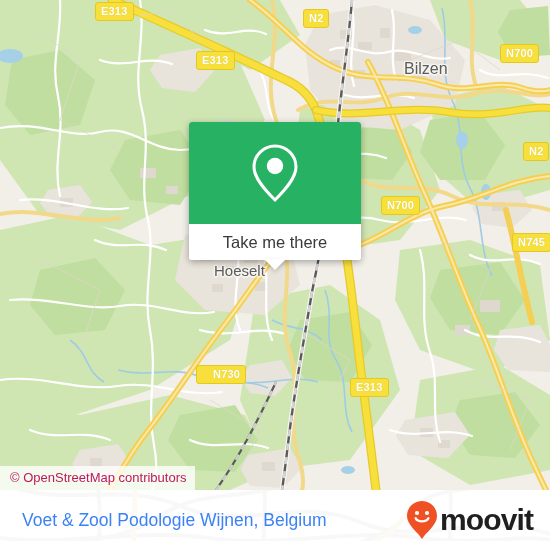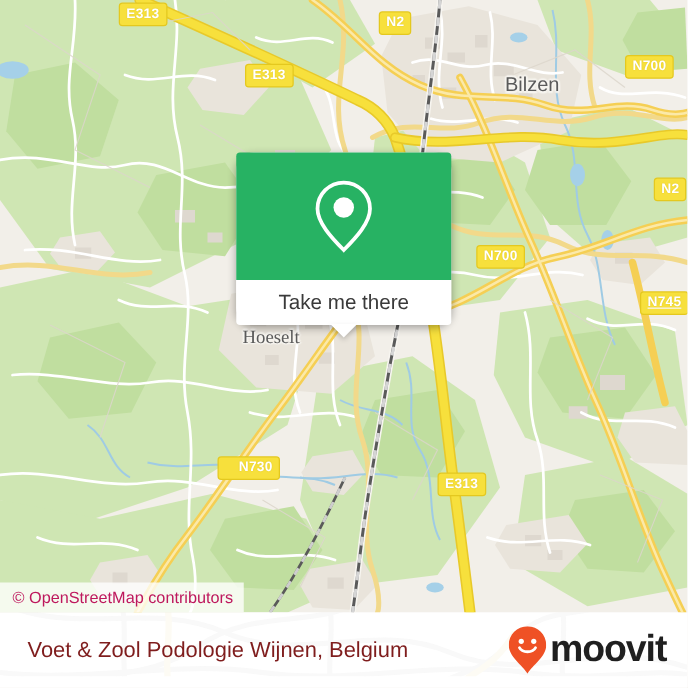--- a/index.html
+++ b/index.html
@@ -69,21 +69,21 @@
       1px -1px 1px #f7f5f0, -1px 1px 1px #f7f5f0;
   }
   .place-label.big { font-size: 16px; }
 
   
   #popup-card {
     position: absolute;
     left: 189px;
     top: 122px;
     width: 172px;
-    border-radius: 14px;
+    border-radius: 3px;
     box-shadow: 0 2px 7px rgba(0,0,0,.33);
     overflow: visible;
     background: #ffffff;
   }
   #popup-header {
     height: 102px;
     background: #27b263;
     border-radius: 3px 3px 0 0;
     display: flex;
     align-items: center;
@@ -144,21 +144,21 @@
     left: 0; top: -14px;
     width: 550px;
     height: 88px;
     opacity: 0.055;
   }
   #footer-title {
     position: absolute;
     left: 22px;
     top: 50%;
     transform: translateY(-50%);
-    color: #7f1d1d;
+    color: #3b82f6;
     font-family: "Liberation Sans", sans-serif;
     font-size: 17.5px;
     white-space: nowrap;
   }
   #brand {
     position: absolute;
     right: 17px;
     top: 50%;
     transform: translateY(-50%);
     display: flex;
@@ -368,26 +368,26 @@
         <path d="M300,330 L350,360 L330,400"></path>
       </g>
     </svg>
 
     <div class="shield" style="left:95px; top:2px;">E313</div>
     <div class="shield" style="left:196px; top:51px;">E313</div>
     <div class="shield" style="left:303px; top:9px;">N2</div>
     <div class="shield" style="left:500px; top:44px;">N700</div>
     <div class="shield" style="left:523px; top:142px;">N2</div>
     <div class="shield" style="left:381px; top:196px;">N700</div>
-    <div class="shield" style="left:512px; top:233px;text-decoration:underline;">N745</div>
-    <div class="shield" style="left:174px; top:365px;padding-left:16px;">N730</div>
+    <div class="shield" style="left:512px; top:233px;">N745</div>
+    <div class="shield" style="left:196px; top:365px;padding-left:16px;">N730</div>
     <div class="shield" style="left:350px; top:378px;">E313</div>
 
     <div class="place-label big" style="left:404px; top:60px;">Bilzen</div>
-    <div class="place-label" style="left:194px; top:262px;font-family:Liberation Serif, serif;">Hoeselt</div>
+    <div class="place-label" style="left:214px; top:262px;">Hoeselt</div>
 
     <div id="popup-card">
       <div id="popup-header">
         <svg width="52" height="62" viewBox="0 0 52 62">
           <path d="M26 4 C14.4 4 5 13.4 5 25 C5 36 16 48 26 58 C36 48 47 36 47 25 C47 13.4 37.6 4 26 4 Z" fill="none" stroke="#ffffff" stroke-width="3"></path>
           <circle cx="26" cy="24" r="8.2" fill="#ffffff"></circle>
         </svg>
       </div>
       <div id="popup-body">
         <span id="popup-label">Take me there</span>

